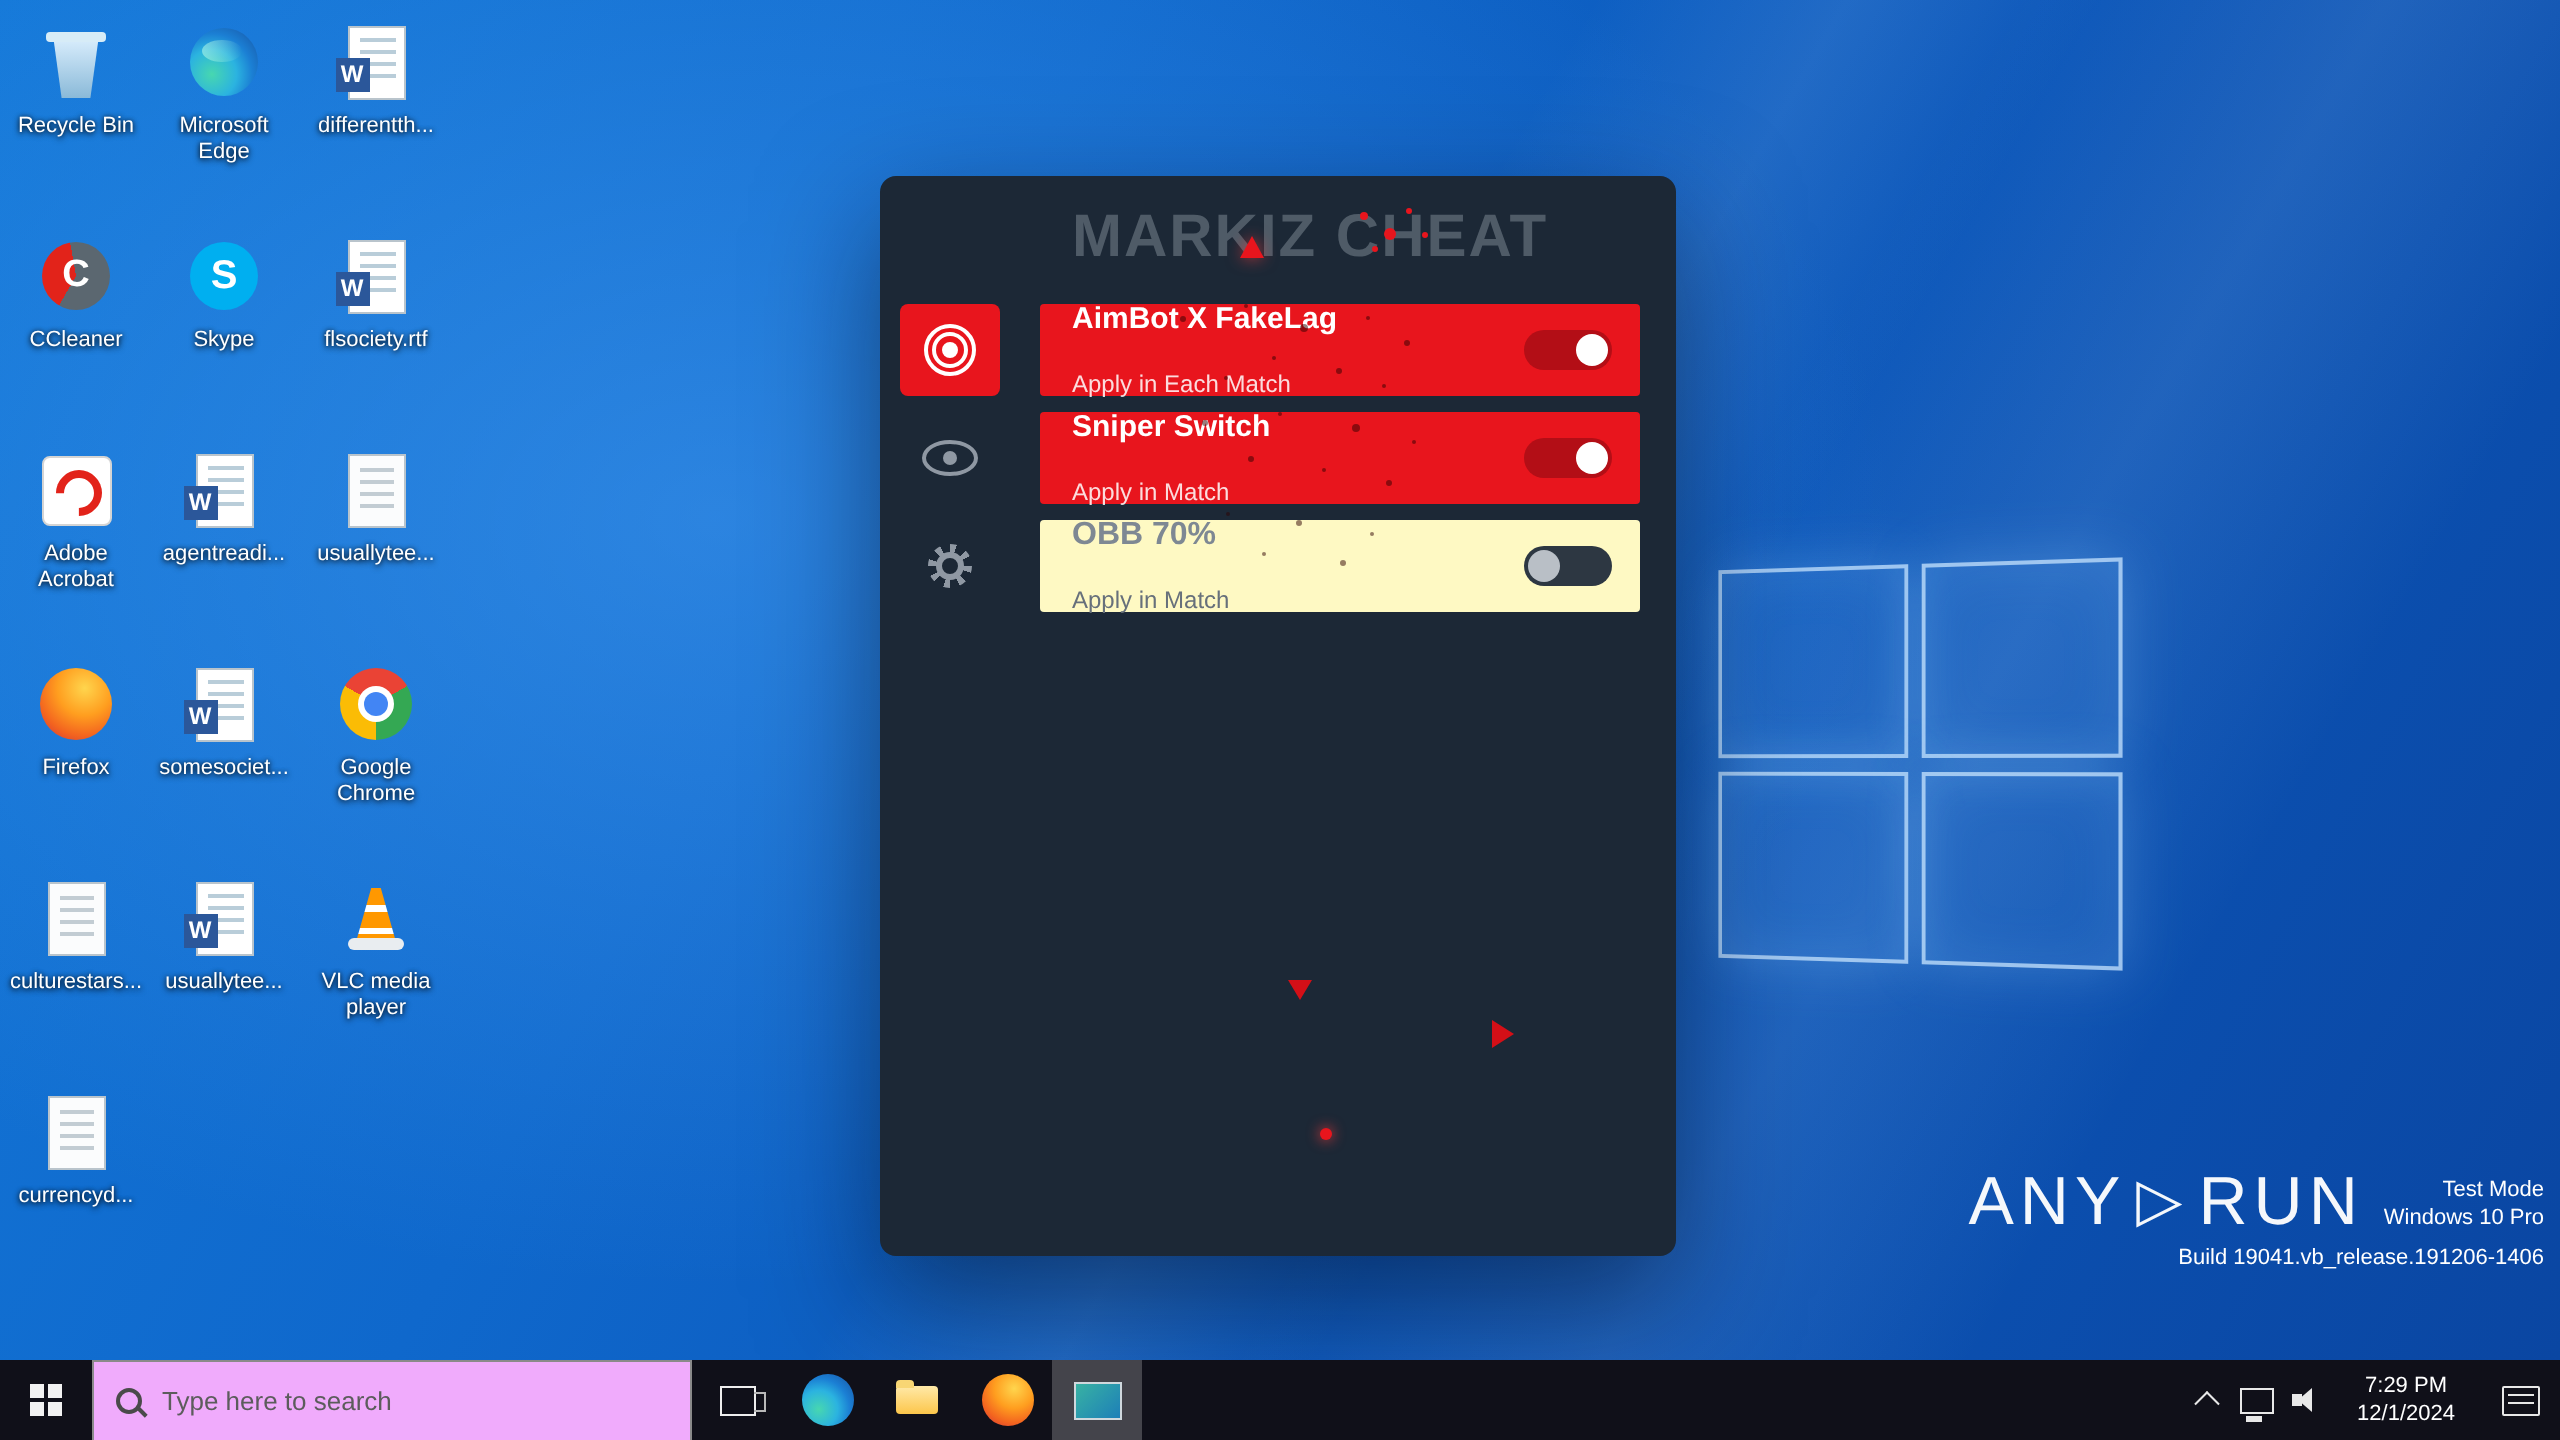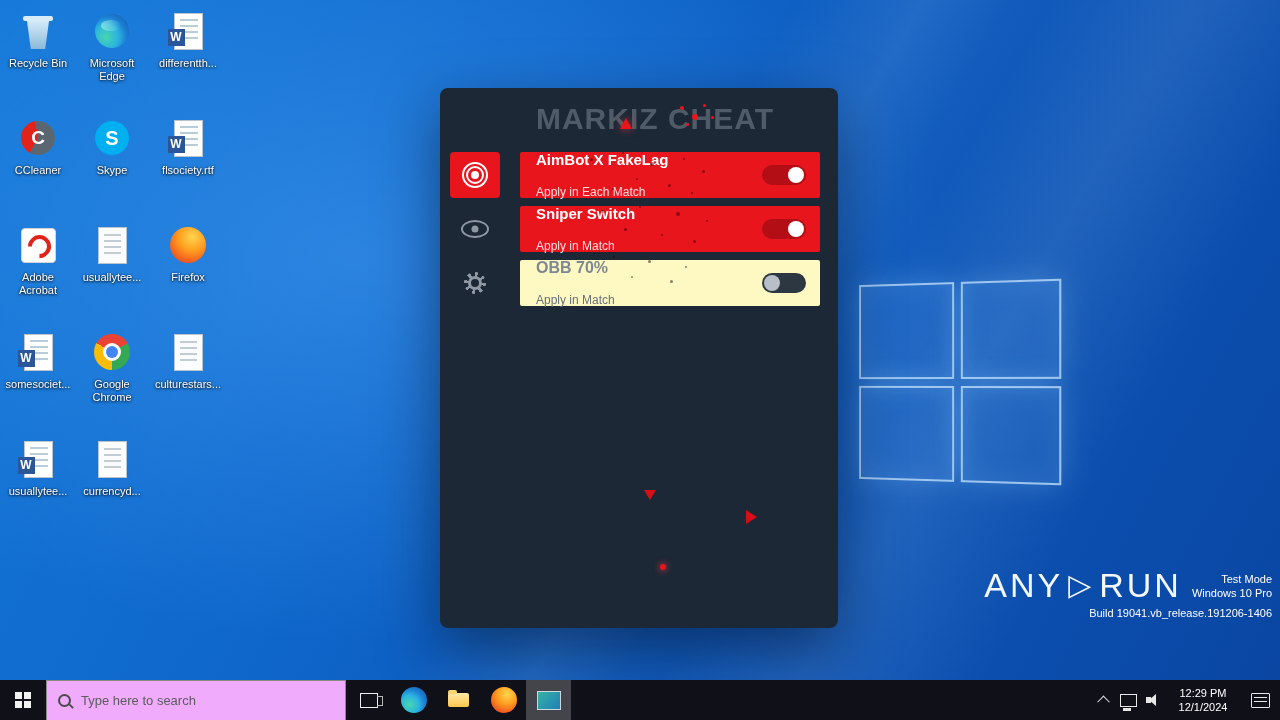--- a/index.html
+++ b/index.html
@@ -119,21 +119,21 @@
   .dot{background:#e8151d;border-radius:50%;width:3px;height:3px;}
   .dot.dark{background:rgba(45,0,0,.5);}
   .dot.glow{box-shadow:0 0 7px #ff3b3b;}
   .tri{width:0;height:0;}
   .tri.up{border-left:6px solid transparent;border-right:6px solid transparent;border-bottom:11px solid #e8151d;
     filter:drop-shadow(0 0 4px rgba(255,60,60,.7));}
   .tri.down{border-left:6px solid transparent;border-right:6px solid transparent;border-top:10px solid #d40f17;}
   .tri.right{border-top:7px solid transparent;border-bottom:7px solid transparent;border-left:11px solid #d40f17;}
 
   
-  .watermark{position:absolute;right:8px;bottom:60px;color:#fff;text-align:right;z-index:6;}
+  .watermark{position:absolute;right:8px;bottom:44px;color:#fff;text-align:right;z-index:6;}
   .wm-top{display:flex;align-items:center;justify-content:flex-end;gap:10px;}
   .wm-logo{display:flex;align-items:center;gap:5px;font-size:34px;letter-spacing:3px;opacity:.96;}
   .wm-play{font-family:"DejaVu Sans",sans-serif;font-size:30px;transform:translateY(-1px);}
   .wm-os{font-size:11px;line-height:14px;}
   .wm-build{font-size:11px;line-height:14px;margin-top:1px;}
 
   
   .taskbar{position:absolute;left:0;right:0;bottom:0;height:40px;background:#101019;display:flex;
     align-items:stretch;z-index:50;}
   .tb-start{width:46px;display:flex;align-items:center;justify-content:center;cursor:pointer;}
@@ -226,20 +226,26 @@
         <span class="dlabel">flsociety.rtf</span>
       </div>
 
       <div class="desk-icon">
         <span class="dicon">
           <i class="ic ic-acrobat"></i>
         </span>
         <span class="dlabel">Adobe Acrobat</span>
       </div>
 
+      <div class="desk-icon">
+        <span class="dicon">
+          <i class="ic ic-word"></i>
+        </span>
+        <span class="dlabel">agentreadi...</span>
+      </div>
 
       <div class="desk-icon">
         <span class="dicon">
           <i class="ic ic-text"></i>
         </span>
         <span class="dlabel">usuallytee...</span>
       </div>
 
       <div class="desk-icon">
         <span class="dicon">
@@ -270,20 +276,26 @@
         <span class="dlabel">culturestars...</span>
       </div>
 
       <div class="desk-icon">
         <span class="dicon">
           <i class="ic ic-word"></i>
         </span>
         <span class="dlabel">usuallytee...</span>
       </div>
 
+      <div class="desk-icon">
+        <span class="dicon">
+          <i class="ic ic-vlc"></i>
+        </span>
+        <span class="dlabel">VLC media player</span>
+      </div>
 
       <div class="desk-icon">
         <span class="dicon">
           <i class="ic ic-text"></i>
         </span>
         <span class="dlabel">currencyd...</span>
       </div>
     </div>
 
   <div class="cheat">
@@ -417,19 +429,19 @@
   <div class="tray-item">
     <span class="chev"></span>
   </div>
   <div class="tray-item">
     <span class="eth"></span>
   </div>
   <div class="tray-item">
     <span class="spk"></span>
   </div>
   <div class="tb-clock">
-    <div>12:29 PM</div>
+    <div>7:29 PM</div>
     <div>12/1/2024</div>
   </div>
   <div class="tb-ac">
     <span class="ac"></span>
   </div>
 </div>
 
 </body></html>

